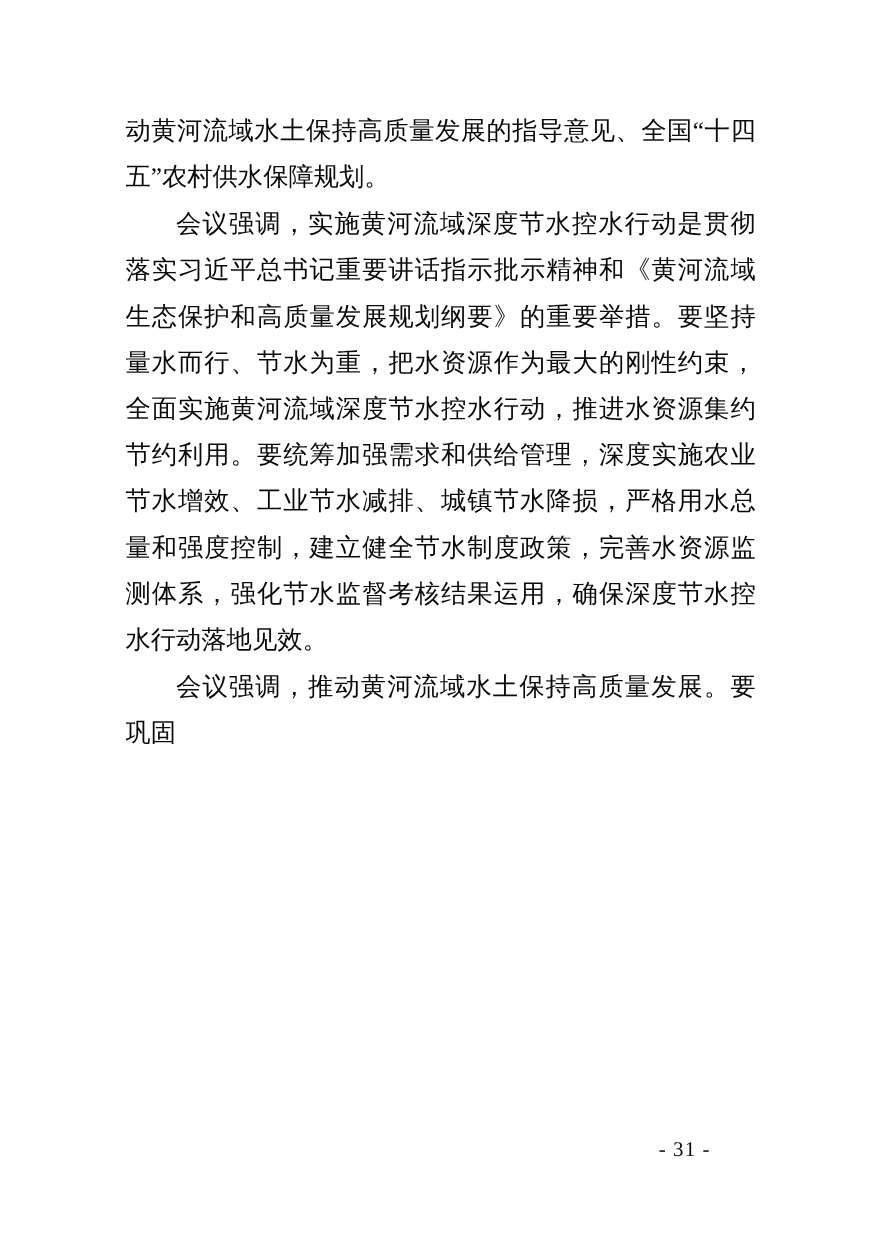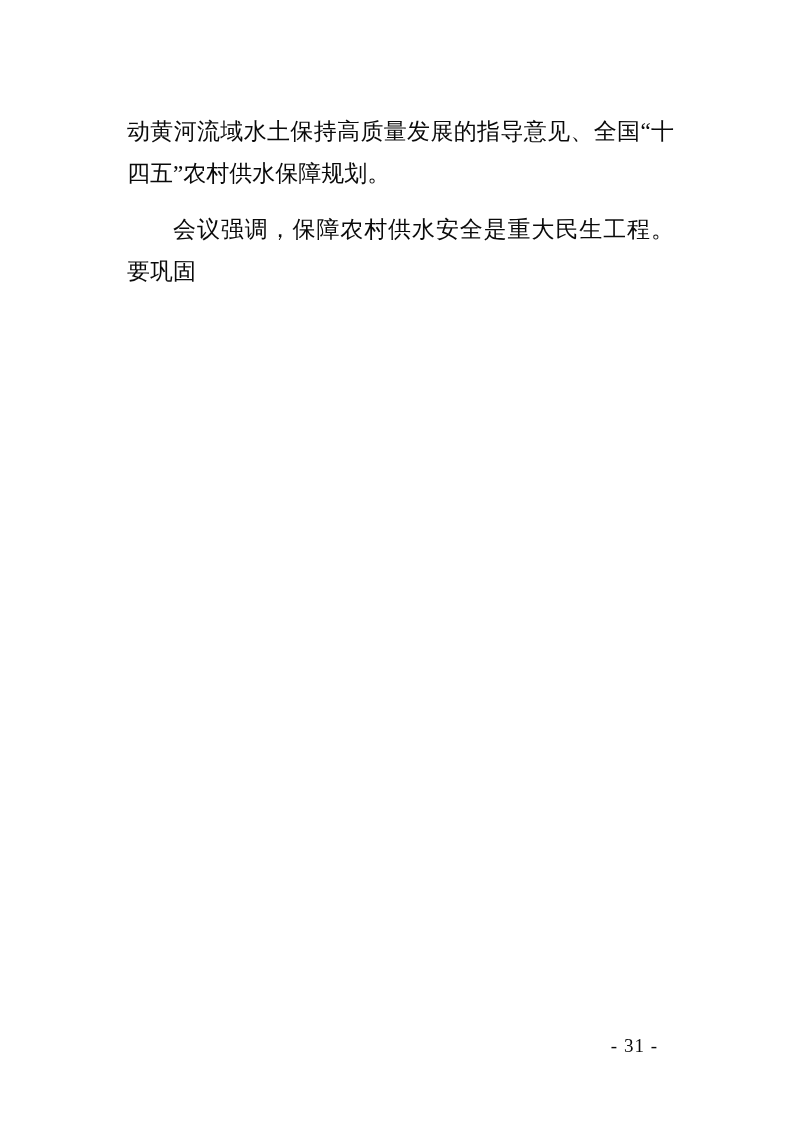--- a/index.html
+++ b/index.html
@@ -16,45 +16,46 @@
     font-family: "Liberation Serif", serif;
     color: #0a0a0a;
   }
   .content {
     position: absolute;
     left: 113px;
     top: 97px;
     width: 575px;
   }
   .para {
-    margin: 14px;
+    margin: 1px;
     padding: 0;
     font-size: 23px;
     line-height: 42px;
     text-align: justify;
     text-justify: inter-character;
     text-indent: 2em;
     word-break: break-all;
   }
   .para.no-indent {
     text-indent: 0;
   }
   .page-number {
     position: absolute;
     top: 1034px;
-    right: 142px;
+    right: 154px;
     font-size: 19px;
     line-height: 24px;
     letter-spacing: 1px;
     color: #0a0a0a;
     font-family: "Liberation Serif", serif;
   }
 </style>
 </head>
 <body>
 
 <div class="page">
   <div class="content">
     <p class="para no-indent">动黄河流域水土保持高质量发展的指导意见、全国“十四五”农村供水保障规划。</p>
-    <p class="para">会议强调，保障农村供水安全是重大民生工程。要巩固</p>
+    <p class="para">会议强调，实施黄河流域深度节水控水行动是贯彻落实习近平总书记重要讲话指示批示精神和《黄河流域生态保护和高质量发展规划纲要》的重要举措。要坚持量水而行、节水为重，把水资源作为最大的刚性约束，全面实施黄河流域深度节水控水行动，推进水资源集约节约利用。要统筹加强需求和供给管理，深度实施农业节水增效、工业节水减排、城镇节水降损，严格用水总量和强度控制，建立健全节水制度政策，完善水资源监测体系，强化节水监督考核结果运用，确保深度节水控水行动落地见效。</p>
+    <p class="para">会议强调，推动黄河流域水土保持高质量发展。要巩固</p>
   </div>
   <div class="page-number">- 31 -</div>
 </div>
 
 </body></html>

